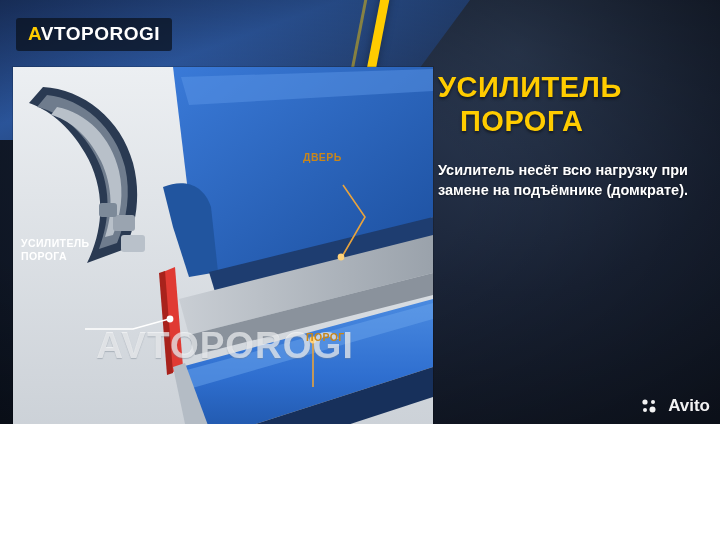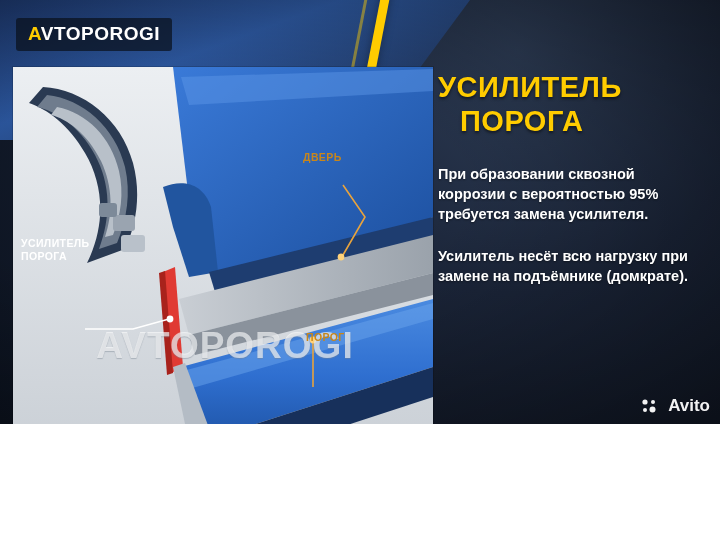--- a/index.html
+++ b/index.html
@@ -244,21 +244,20 @@
     <div class="clabel white" style="left:8px; top:183px;">ПОРОГА</div>
     <div class="clabel" style="left:293px; top:264px;">ПОРОГ</div>
     <div class="clabel" style="left:155px; top:406px;">ПОДЪЁМНИК</div>
   </div>
 
   <div class="right">
     <div class="headline">
       <span>УСИЛИТЕЛЬ</span>
       <span class="l2">ПОРОГА</span>
     </div>
-    <div class="para p1">При образовании сквозной коррозии с вероятностью 95% требуется замена усилителя.</div>
     <div class="para">Усилитель несёт всю нагрузку при замене на подъёмнике (домкрате).</div>
   </div>
 
   <div class="avito">
     <svg class="dots" width="16" height="16" viewBox="0 0 16 16">
       <circle cx="4" cy="4" r="2.6" fill="#ffffff"></circle>
       <circle cx="12" cy="4" r="2.0" fill="#ffffff"></circle>
       <circle cx="4" cy="12" r="2.0" fill="#ffffff"></circle>
       <circle cx="11.5" cy="11.5" r="3.0" fill="#ffffff"></circle>
     </svg>

